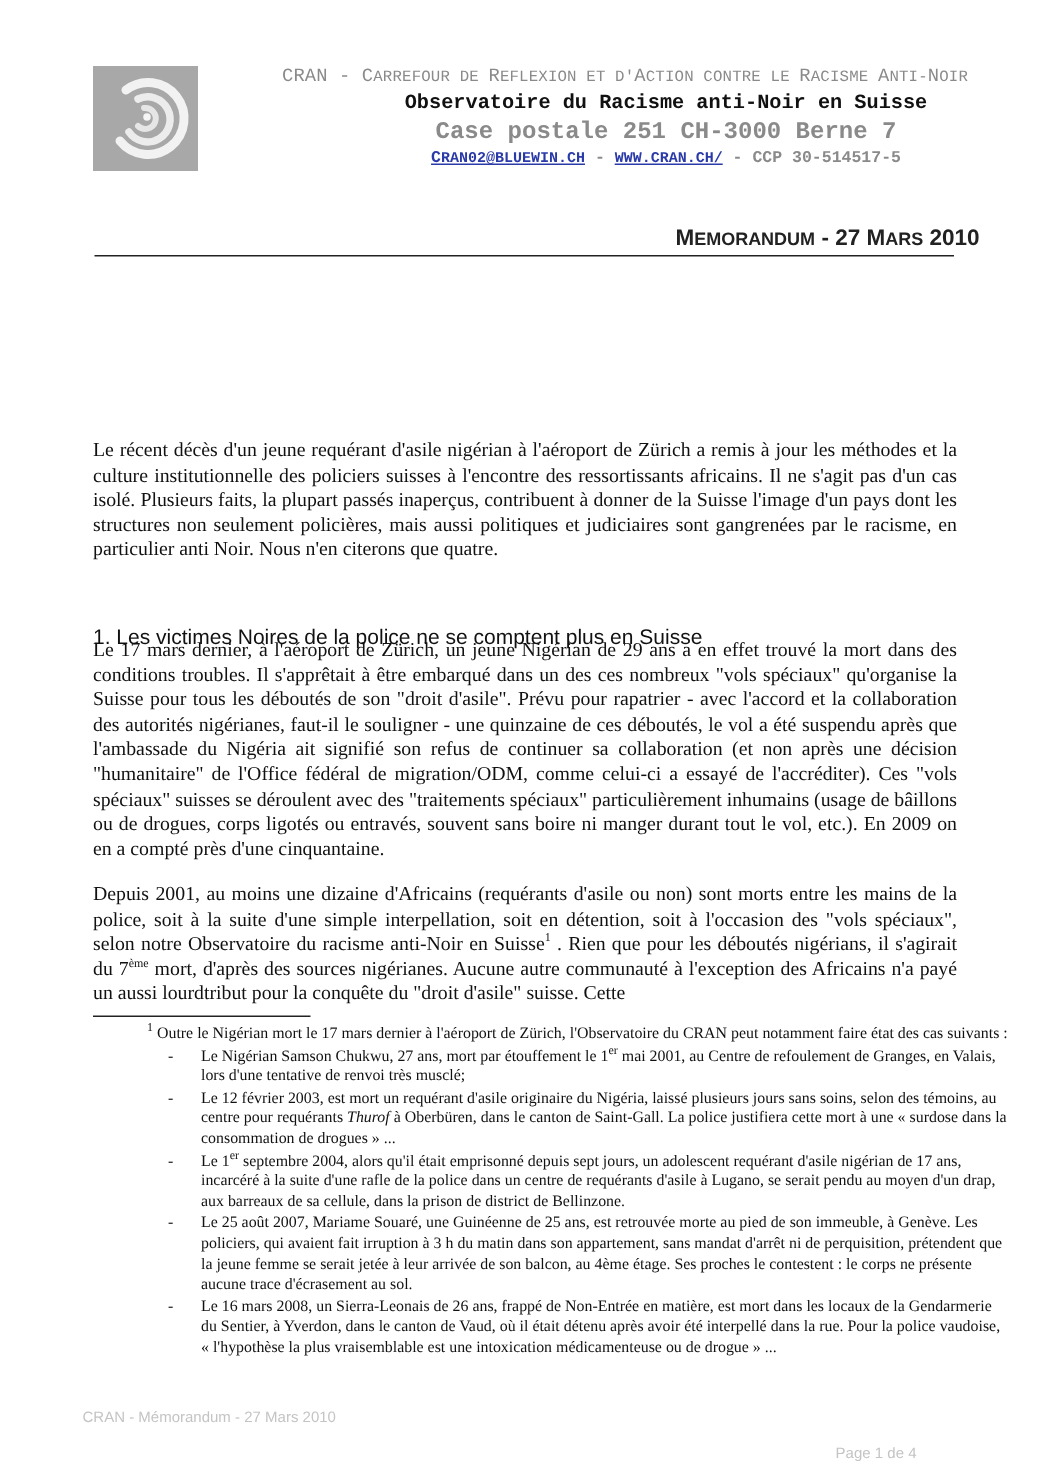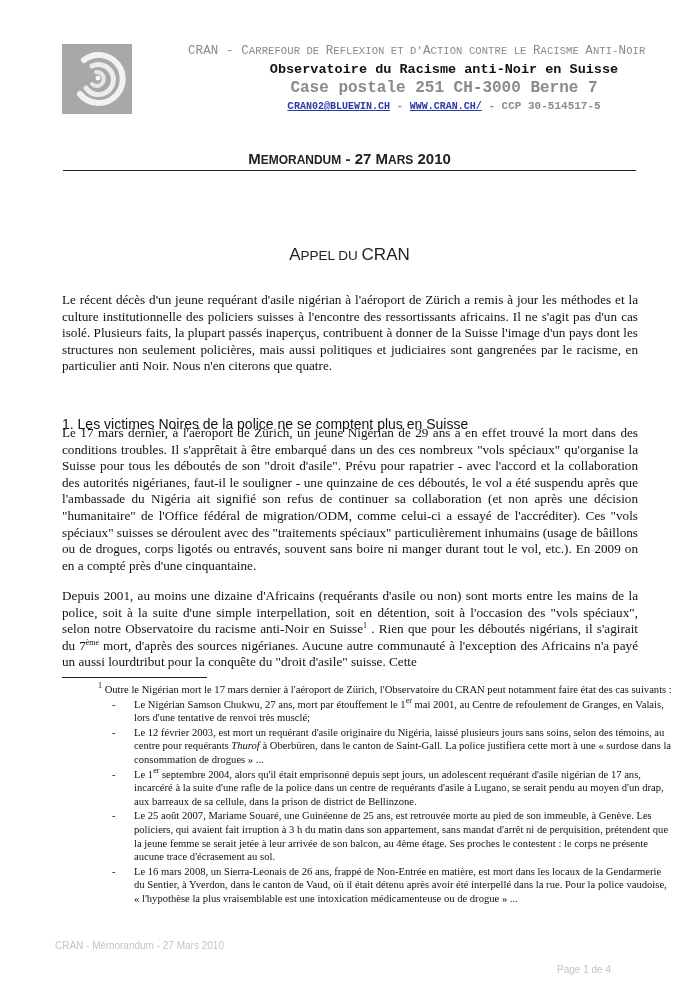--- a/index.html
+++ b/index.html
@@ -11,21 +11,21 @@
 
   .hdr { position: absolute; left: 148px; top: 44px; width: 520px; text-align: center; font-family: Liberation Mono, monospace; margin-left: 36px; }
   .hdr .org { color: #8a8a8a; font-size: 12.5px; letter-spacing: 0.1px; text-align: left; padding-left: 4px; }
   .hdr .org .sc { font-size: 10.5px; }
   .hdr .obs { font-weight: bold; font-size: 13.5px; color: #111; margin-top: 4px; }
   .hdr .addr { font-size: 16px; color: #8a8a8a; font-weight: bold; margin-top: 2px; }
   .hdr .contact { font-size: 11px; color: #8a8a8a; margin-top: 3px; font-weight: bold; }
   .hdr .contact a { color: #2a3aa8; text-decoration: underline; }
   .hdr .contact .email { font-size: 10px; }
 
-  .memo { position: absolute; left: 63px; top: 150px; width: 573px; text-align: center; font-family: "Liberation Sans", sans-serif; font-weight: bold; font-size: 15px; color: #222; }
+  .memo { position: absolute; left: 80px; top: 150px; width: 573px; text-align: right; font-family: "Liberation Sans", sans-serif; font-weight: bold; font-size: 15px; color: #222; }
   .memo .sm { font-size: 12px; }
   .rule { position: absolute; left: 63px; top: 170px; width: 573px; height: 1px; background: #222; }
 
   .title { position: absolute; left: 63px; top: 180px; width: 573px; text-align: center; font-family: "Liberation Sans", sans-serif; font-style: italic; font-size: 17px; line-height: 22px; color: #111; }
   .appel { position: absolute; left: 63px; top: 245px; width: 573px; text-align: center; font-family: "Liberation Sans", sans-serif; font-size: 17px; color: #222; }
   .appel .sm { font-size: 13.5px; }
 
   .body-text { position: absolute; left: 62px; width: 576px; font-size: 13.2px; line-height: 16.6px; text-align: justify; color: #111; }
   .p1 { top: 292px; }
   .section-h { position: absolute; left: 62px; top: 390px; width: 576px; font-family: "Liberation Sans", sans-serif; font-size: 14px; color: #111; margin-top: 26px; }
@@ -62,21 +62,20 @@
     <div class="org"><span>CRAN - </span><span>C</span><span class="sc">ARREFOUR DE </span><span>R</span><span class="sc">EFLEXION ET D'</span><span>A</span><span class="sc">CTION CONTRE LE </span><span>R</span><span class="sc">ACISME </span><span>A</span><span class="sc">NTI-</span><span>N</span><span class="sc">OIR</span></div>
     <div class="obs">Observatoire du Racisme anti-Noir en Suisse</div>
     <div class="addr">Case postale 251  CH-3000 Berne 7</div>
     <div class="contact"><a><span>C</span><span class="email">RAN02@BLUEWIN.CH</span></a><span> - </span><a class="email">WWW.CRAN.CH/</a><span> - CCP 30-514517-5</span></div>
   </div>
 
   <div class="memo"><span>M</span><span class="sm">EMORANDUM</span><span> - 27 </span><span>M</span><span class="sm">ARS</span><span> 2010</span></div>
   <div class="rule"></div>
 
 
-  <div class="appel"><span>A</span><span class="sm">PPEL DU </span><span>CRAN</span></div>
 
   <div class="body-text p1">Le récent décès d'un jeune requérant d'asile nigérian à l'aéroport de Zürich a remis à jour les méthodes et la culture institutionnelle des policiers suisses à l'encontre des ressortissants africains. Il ne s'agit pas d'un cas isolé. Plusieurs faits, la plupart passés inaperçus, contribuent à donner de la Suisse l'image d'un pays dont les structures non seulement policières, mais aussi politiques et judiciaires sont gangrenées par le racisme, en particulier anti Noir. Nous n'en citerons que quatre.</div>
 
   <div class="section-h">1. Les victimes Noires de la police ne se comptent plus en Suisse</div>
 
   <div class="body-text p2">Le 17 mars dernier, à l'aéroport de Zürich, un jeune Nigérian de 29 ans a en effet trouvé la mort dans des conditions troubles. Il s'apprêtait à être embarqué dans un des ces nombreux "vols spéciaux" qu'organise la Suisse pour tous les déboutés de son "droit d'asile". Prévu pour rapatrier - avec l'accord et la collaboration des autorités nigérianes, faut-il le souligner - une quinzaine de ces déboutés, le vol a été suspendu après que l'ambassade du Nigéria ait signifié son refus de continuer sa collaboration (et non après une décision "humanitaire" de l'Office fédéral de migration/ODM, comme celui-ci a essayé de l'accréditer). Ces "vols spéciaux" suisses se déroulent avec des "traitements spéciaux" particulièrement inhumains (usage de bâillons ou de drogues, corps ligotés ou entravés, souvent sans boire ni manger durant tout le vol, etc.). En 2009 on en a compté près d'une cinquantaine.</div>
 
   <div class="body-text p3"><span>Depuis 2001, au moins une dizaine d'Africains (requérants d'asile ou non) sont morts entre les mains de la police, soit à la suite d'une simple interpellation, soit en détention, soit à l'occasion des "vols spéciaux", selon notre Observatoire du racisme anti-Noir en Suisse</span><sup>1</sup><span> . Rien que pour les déboutés nigérians, il s'agirait du 7</span><sup>ème</sup><span>  mort, d'après des sources nigérianes. Aucune autre communauté à l'exception des Africains n'a payé un aussi lourdtribut pour la conquête du "droit d'asile" suisse. Cette</span></div>
 
   <div class="fn-rule"></div>

